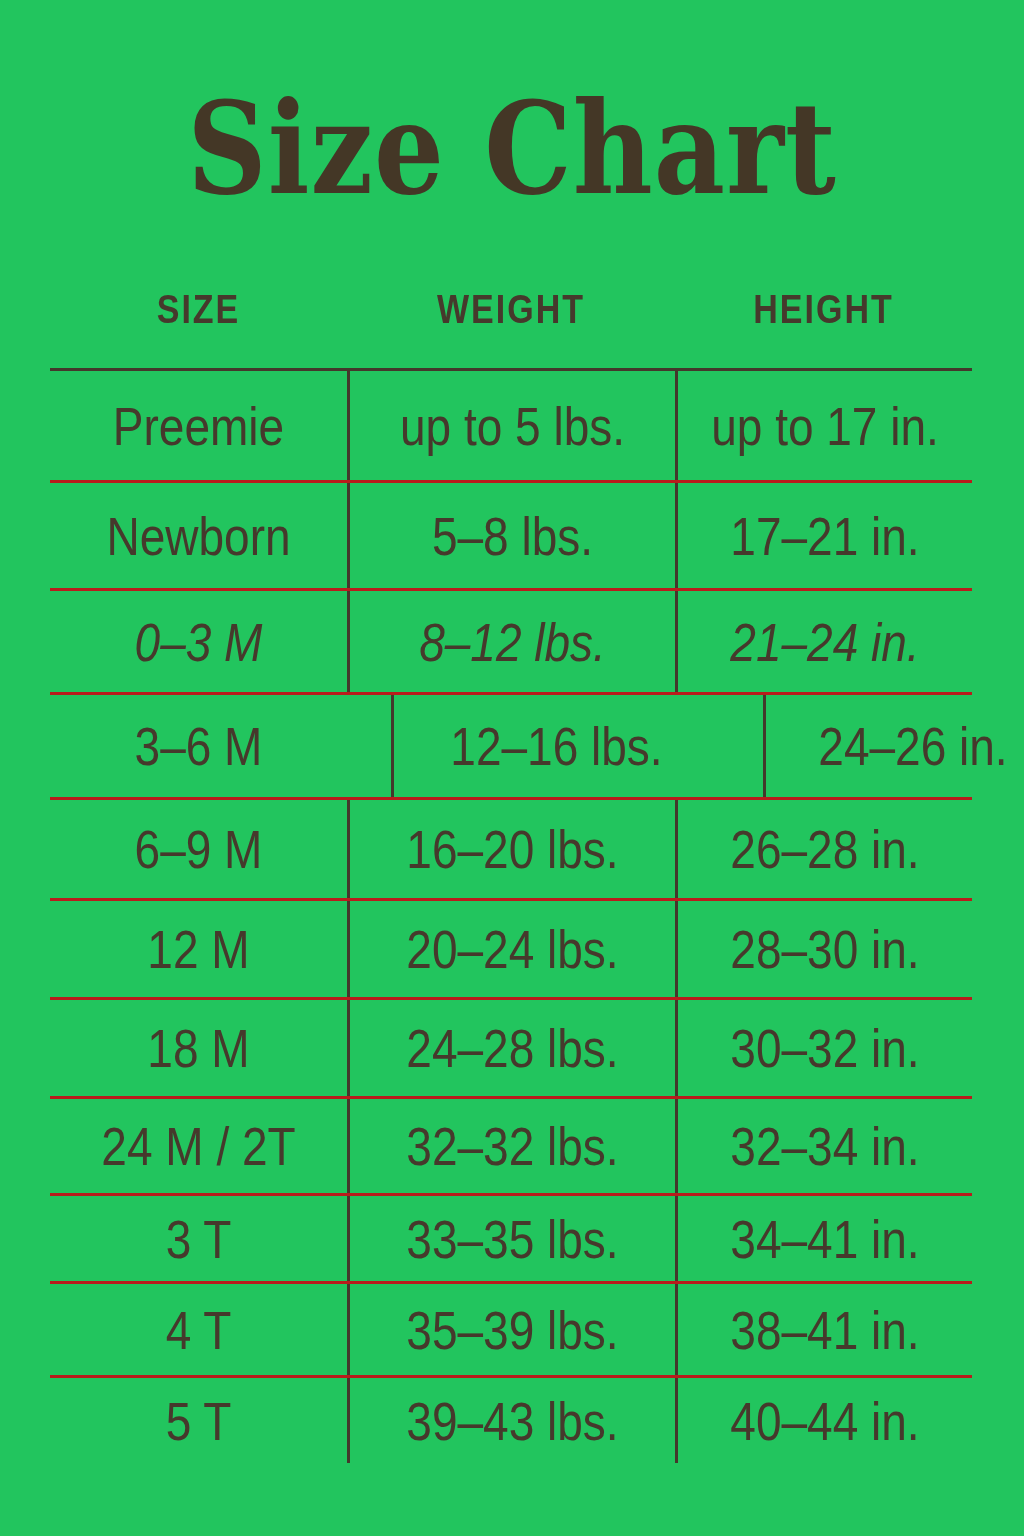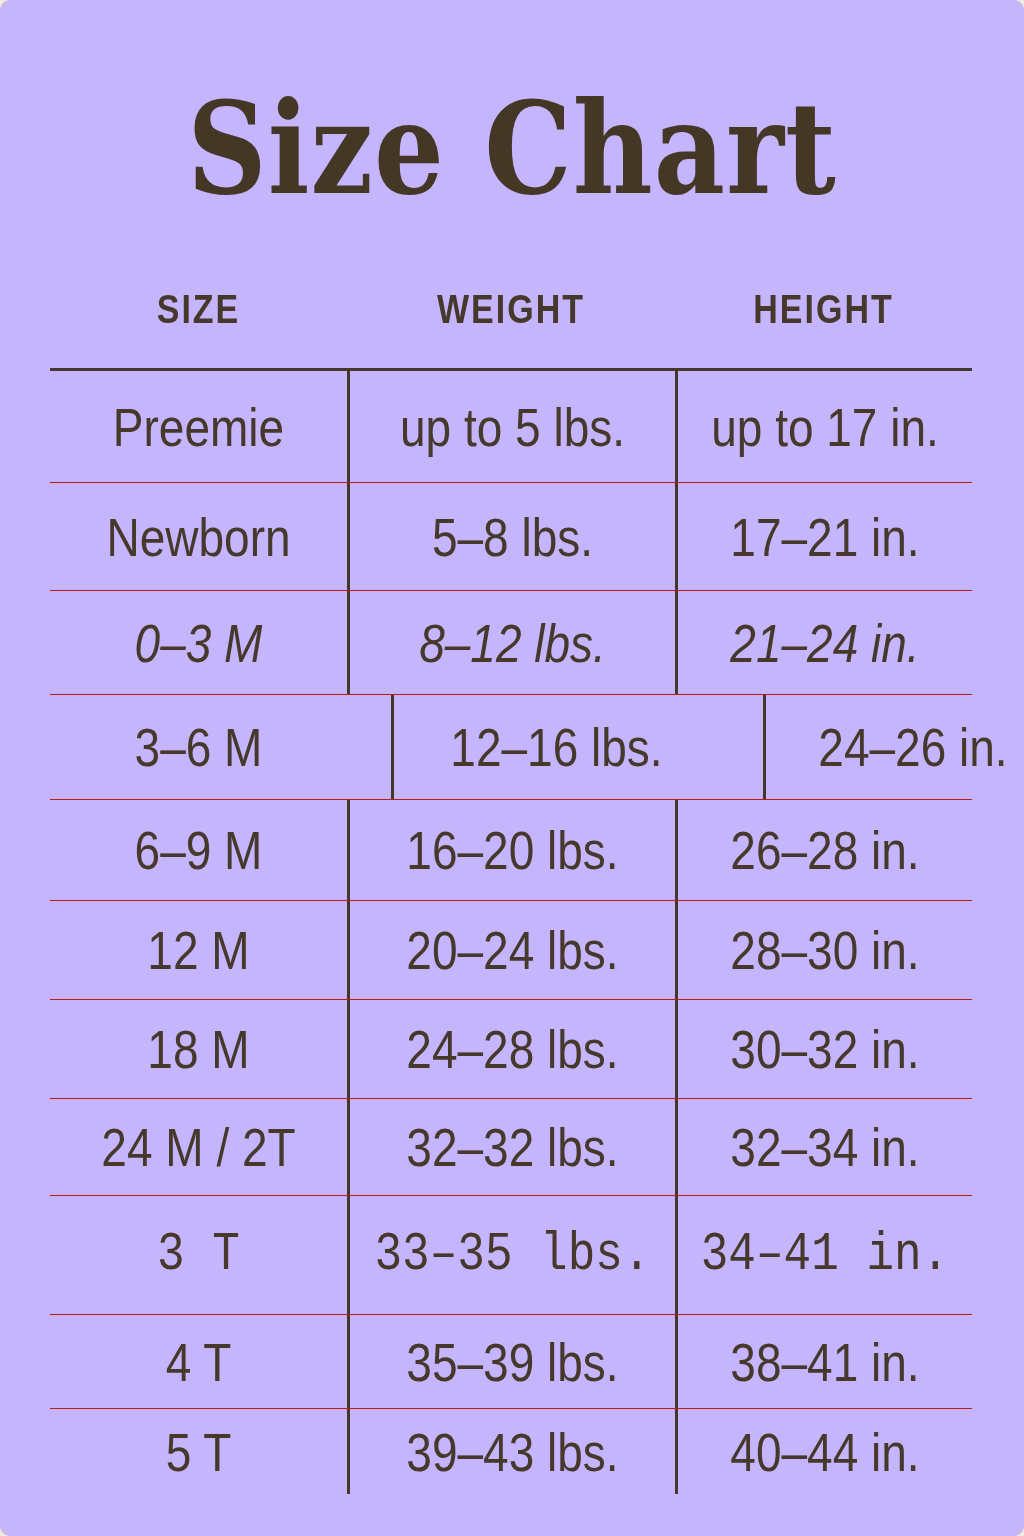--- a/index.html
+++ b/index.html
@@ -1,25 +1,24 @@
 <!DOCTYPE html>
 <html><head>
 <meta charset="utf-8">
 <style>
   html, body { margin: 0; padding: 0; }
   body { background: #f2ebdd; }
   .canvas {
     position: relative;
     width: 1024px;
     height: 1536px;
-    background: #c4b5fd;
+    background: #22c55e;
     overflow: hidden;
     font-family: "Liberation Sans", sans-serif;
     color: #46392c;
-    border-radius: 10px;
   }
   .title {
     position: absolute;
     left: 0; top: 68px;
     width: 1024px; height: 160px;
     display: flex; align-items: center; justify-content: center;
     font-family: "DejaVu Serif", serif;
     font-weight: 700;
     font-size: 110px;
     letter-spacing: 1px;
@@ -45,33 +44,33 @@
   .table {
     position: absolute;
     left: 50px; top: 368px;
     width: 922px; height: 1099px;
     border-top: 3px solid #44382b;
     box-sizing: content-box;
   }
   .row {
     display: grid;
     grid-template-columns: 297px 328px 297px;
-    border-bottom: 1px solid #b91c1c;
+    border-bottom: 3px solid #b91c1c;
     box-sizing: border-box;
   }
   .row:last-child { border-bottom: none; }
   .row:nth-child(1)  { height: 112px; }
   .row:nth-child(2)  { height: 108px; }
   .row:nth-child(3)  { height: 104px; font-style: italic; }
   .row:nth-child(4)  { height: 105px; gap: 44px; }
   .row:nth-child(5)  { height: 101px; }
   .row:nth-child(6)  { height: 99px; }
   .row:nth-child(7)  { height: 99px; }
   .row:nth-child(8)  { height: 97px; }
-  .row:nth-child(9)  { height: 119px; font-family: Liberation Mono, monospace; }
+  .row:nth-child(9)  { height: 88px; }
   .row:nth-child(10) { height: 94px; }
   .row:nth-child(11) { height: 85px; }
   .cell {
     display: flex; align-items: center; justify-content: center;
     font-size: 46px;
     color: #46392c;
     box-sizing: border-box;
   }
   .cell.mid, .cell.last { border-left: 3px solid #44382b; }
   .cell > span { display: inline-block; transform: scaleY(1.18); white-space: nowrap; }

